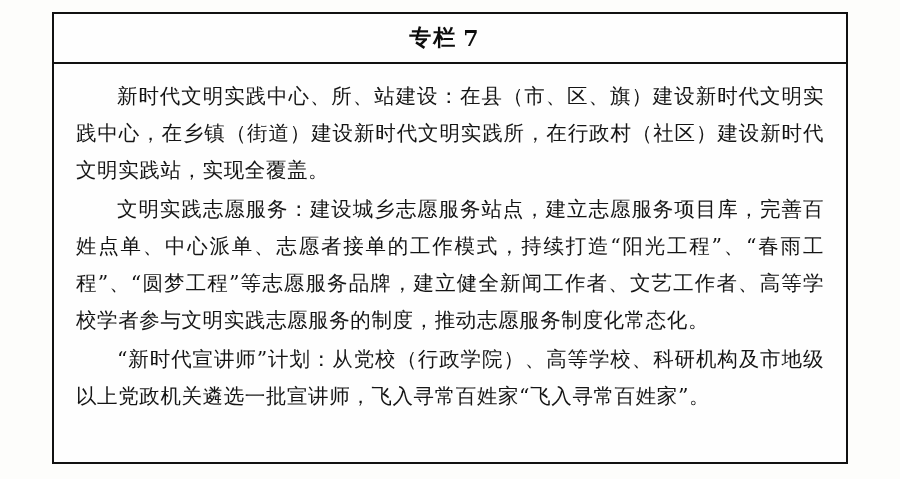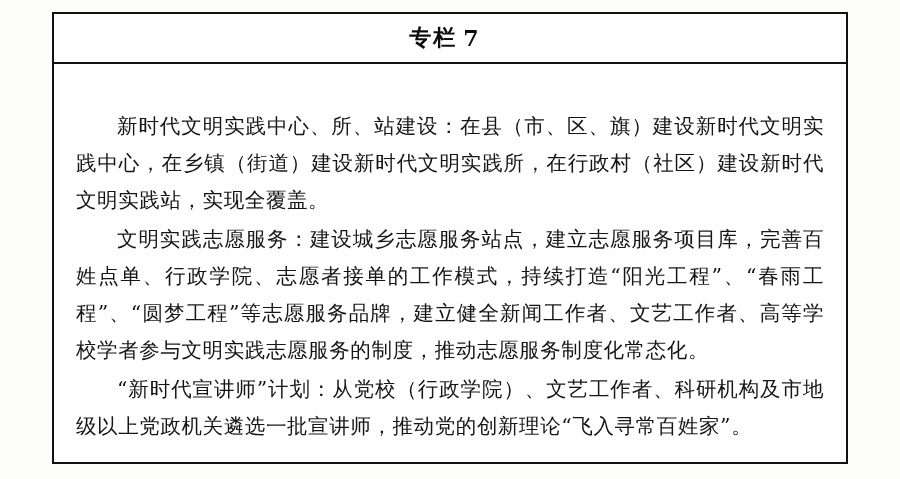--- a/index.html
+++ b/index.html
@@ -44,21 +44,20 @@
     letter-spacing: 2px;
     font-family: "DejaVu Serif", "Liberation Serif", serif;
     color: #0d0d0d;
   }
   .title-num {
     margin: 0 10px 0 6px;
   }
   .box-body {
     padding: 14px 22px 10px 22px;
     box-sizing: border-box;
-    margin-top: 30px;
   }
   .para {
     font-size: 20.5px;
     line-height: 37px;
     text-align: justify;
     text-justify: inter-ideograph;
     text-indent: 2em;
     margin: 0 0 2px 0;
     letter-spacing: 0.6px;
     color: #151515;
@@ -71,18 +70,18 @@
 <div class="page">
   <div class="box">
 
     <div class="box-title">
       <span class="box-title-text">专栏</span>
       <span class="box-title-text title-num">7</span>
     </div>
 
     <div class="box-body">
       <p class="para">新时代文明实践中心、所、站建设：在县（市、区、旗）建设新时代文明实践中心，在乡镇（街道）建设新时代文明实践所，在行政村（社区）建设新时代文明实践站，实现全覆盖。</p>
-      <p class="para">文明实践志愿服务：建设城乡志愿服务站点，建立志愿服务项目库，完善百姓点单、行政学院、志愿者接单的工作模式，持续打造“阳光工程”、“春雨工程”、“圆梦工程”等志愿服务品牌，建立健全新闻工作者、文艺工作者、高等学校学者参与文明实践志愿服务的制度，推动志愿服务制度化常态化。</p>
-      <p class="para">“新时代宣讲师”计划：从党校（行政学院）、文艺工作者、科研机构及市地级以上党政机关遴选一批宣讲师，推动党的创新理论“飞入寻常百姓家”。</p>
+      <p class="para">文明实践志愿服务：建设城乡志愿服务站点，建立志愿服务项目库，完善百姓点单、中心派单、志愿者接单的工作模式，持续打造“阳光工程”、“春雨工程”、“圆梦工程”等志愿服务品牌，建立健全新闻工作者、文艺工作者、高等学校学者参与文明实践志愿服务的制度，推动志愿服务制度化常态化。</p>
+      <p class="para">“新时代宣讲师”计划：从党校（行政学院）、高等学校、科研机构及市地级以上党政机关遴选一批宣讲师，飞入寻常百姓家“飞入寻常百姓家”。</p>
     </div>
 
   </div>
 </div>
 
 </body></html>

